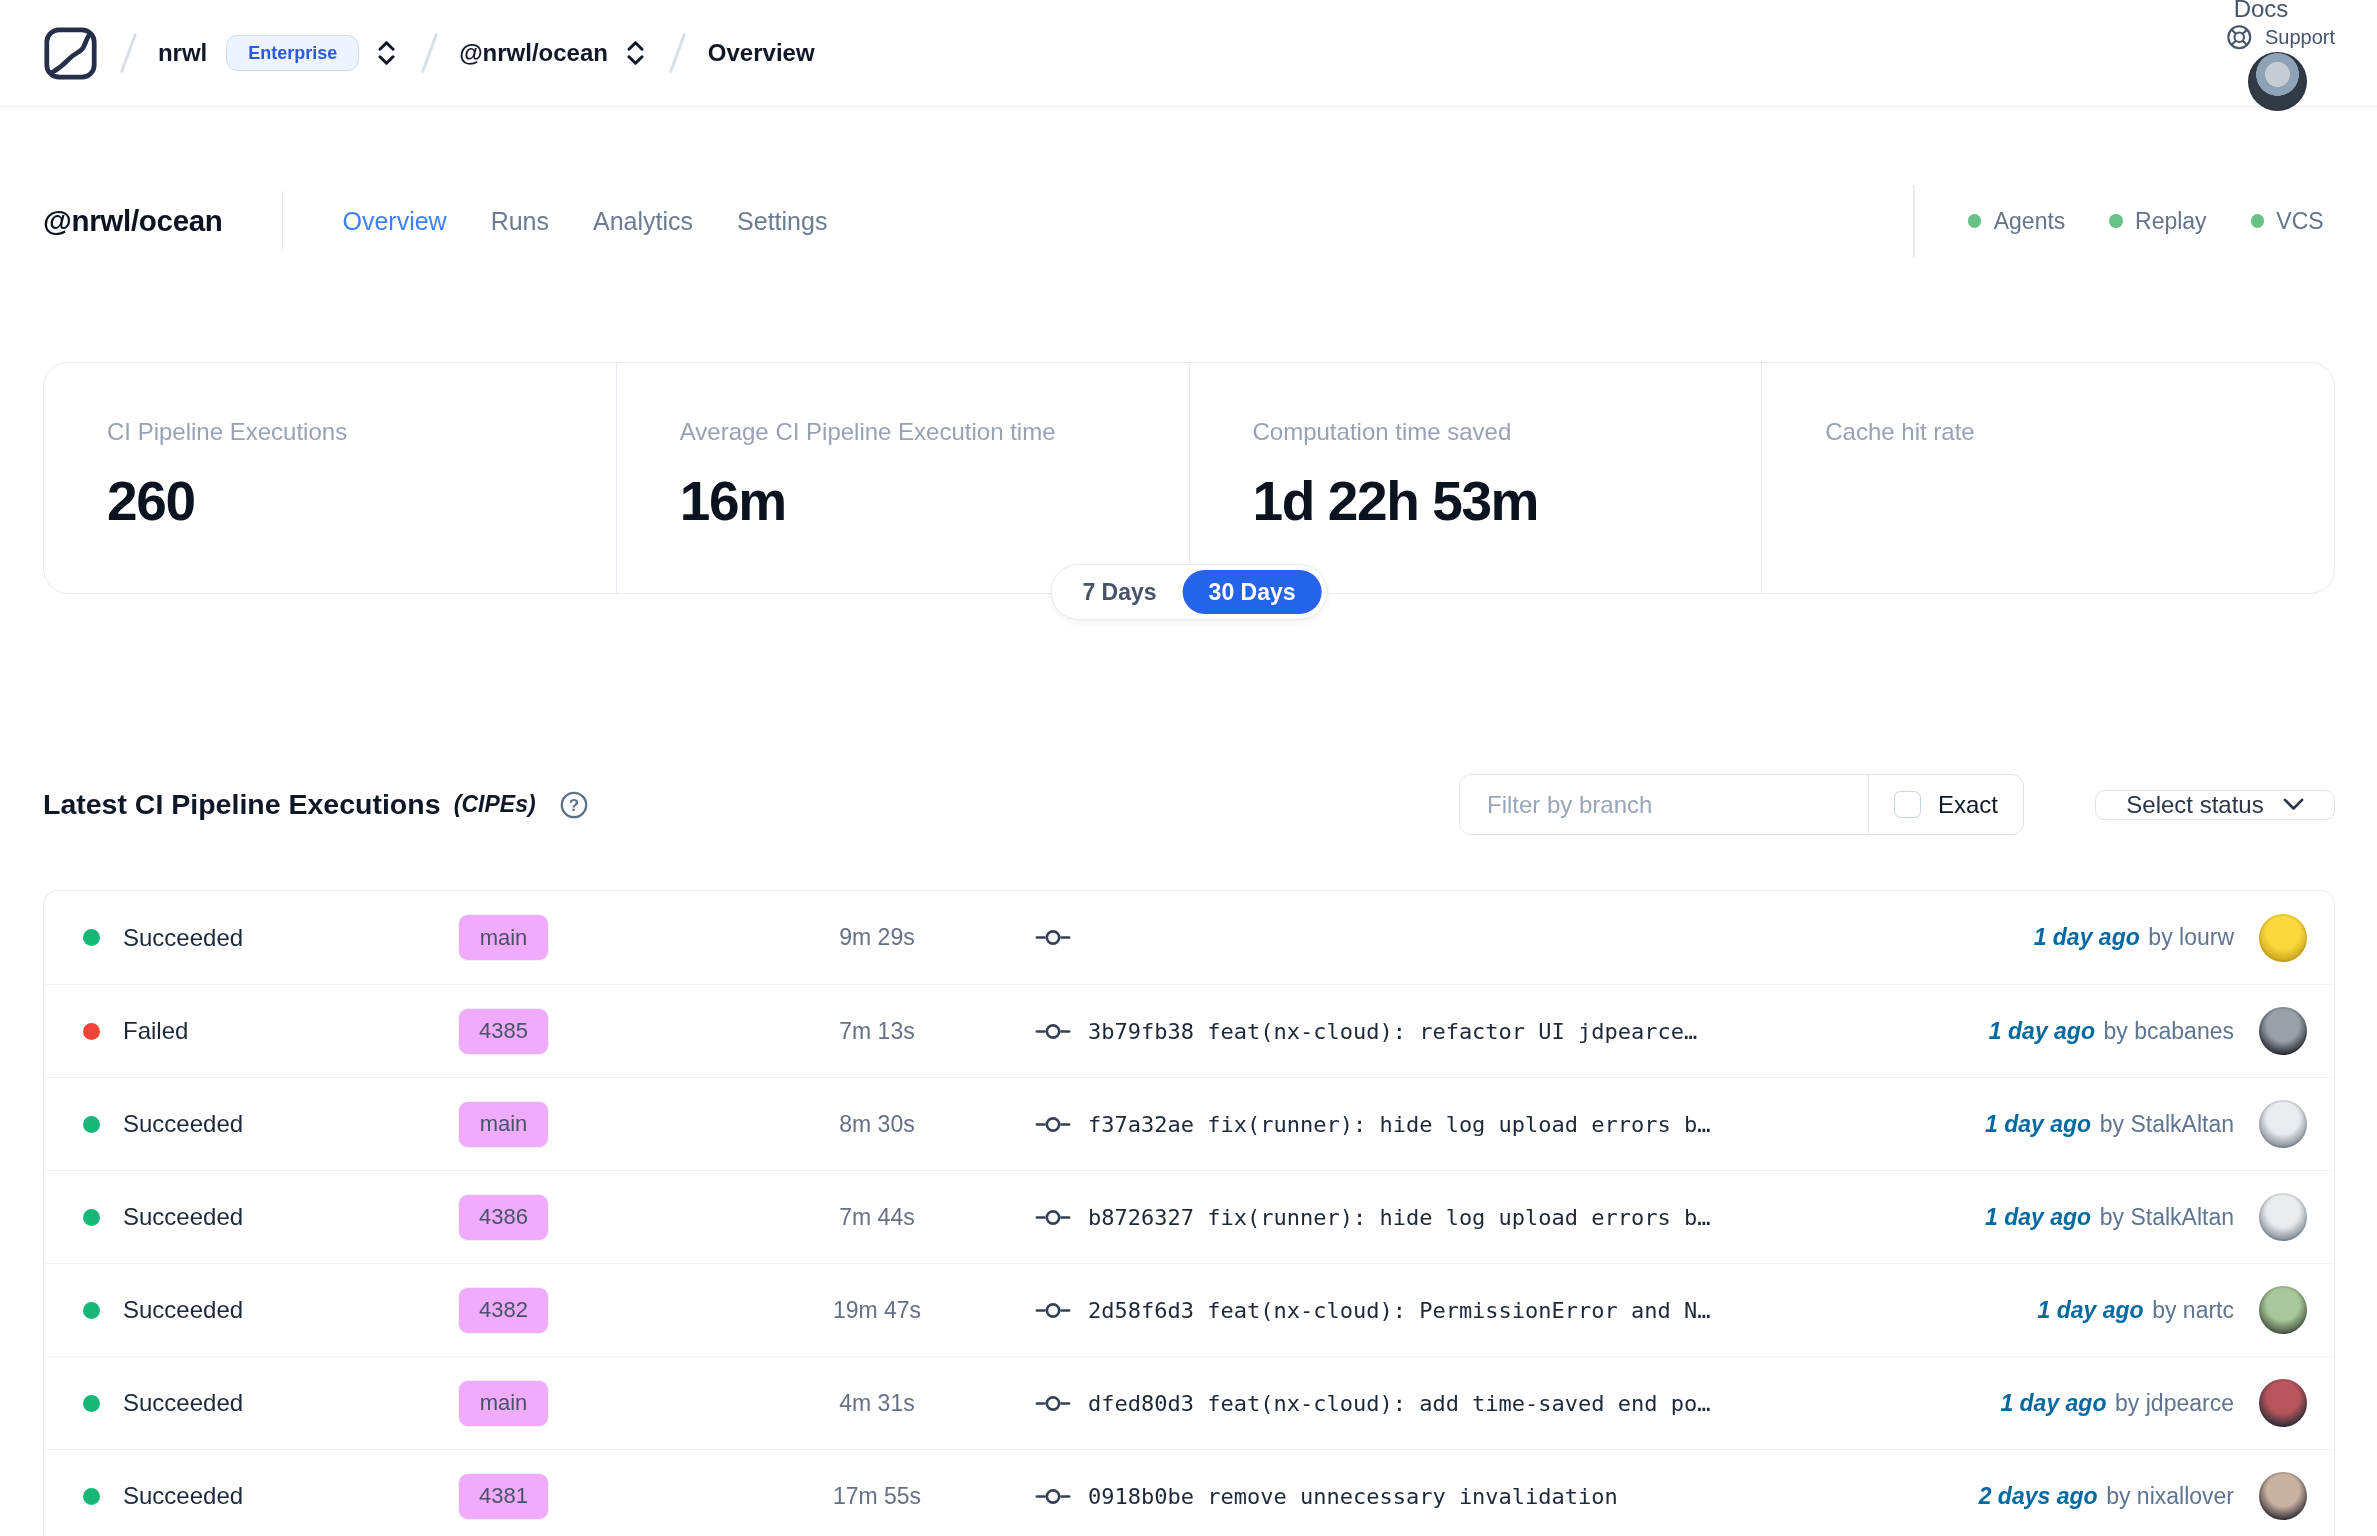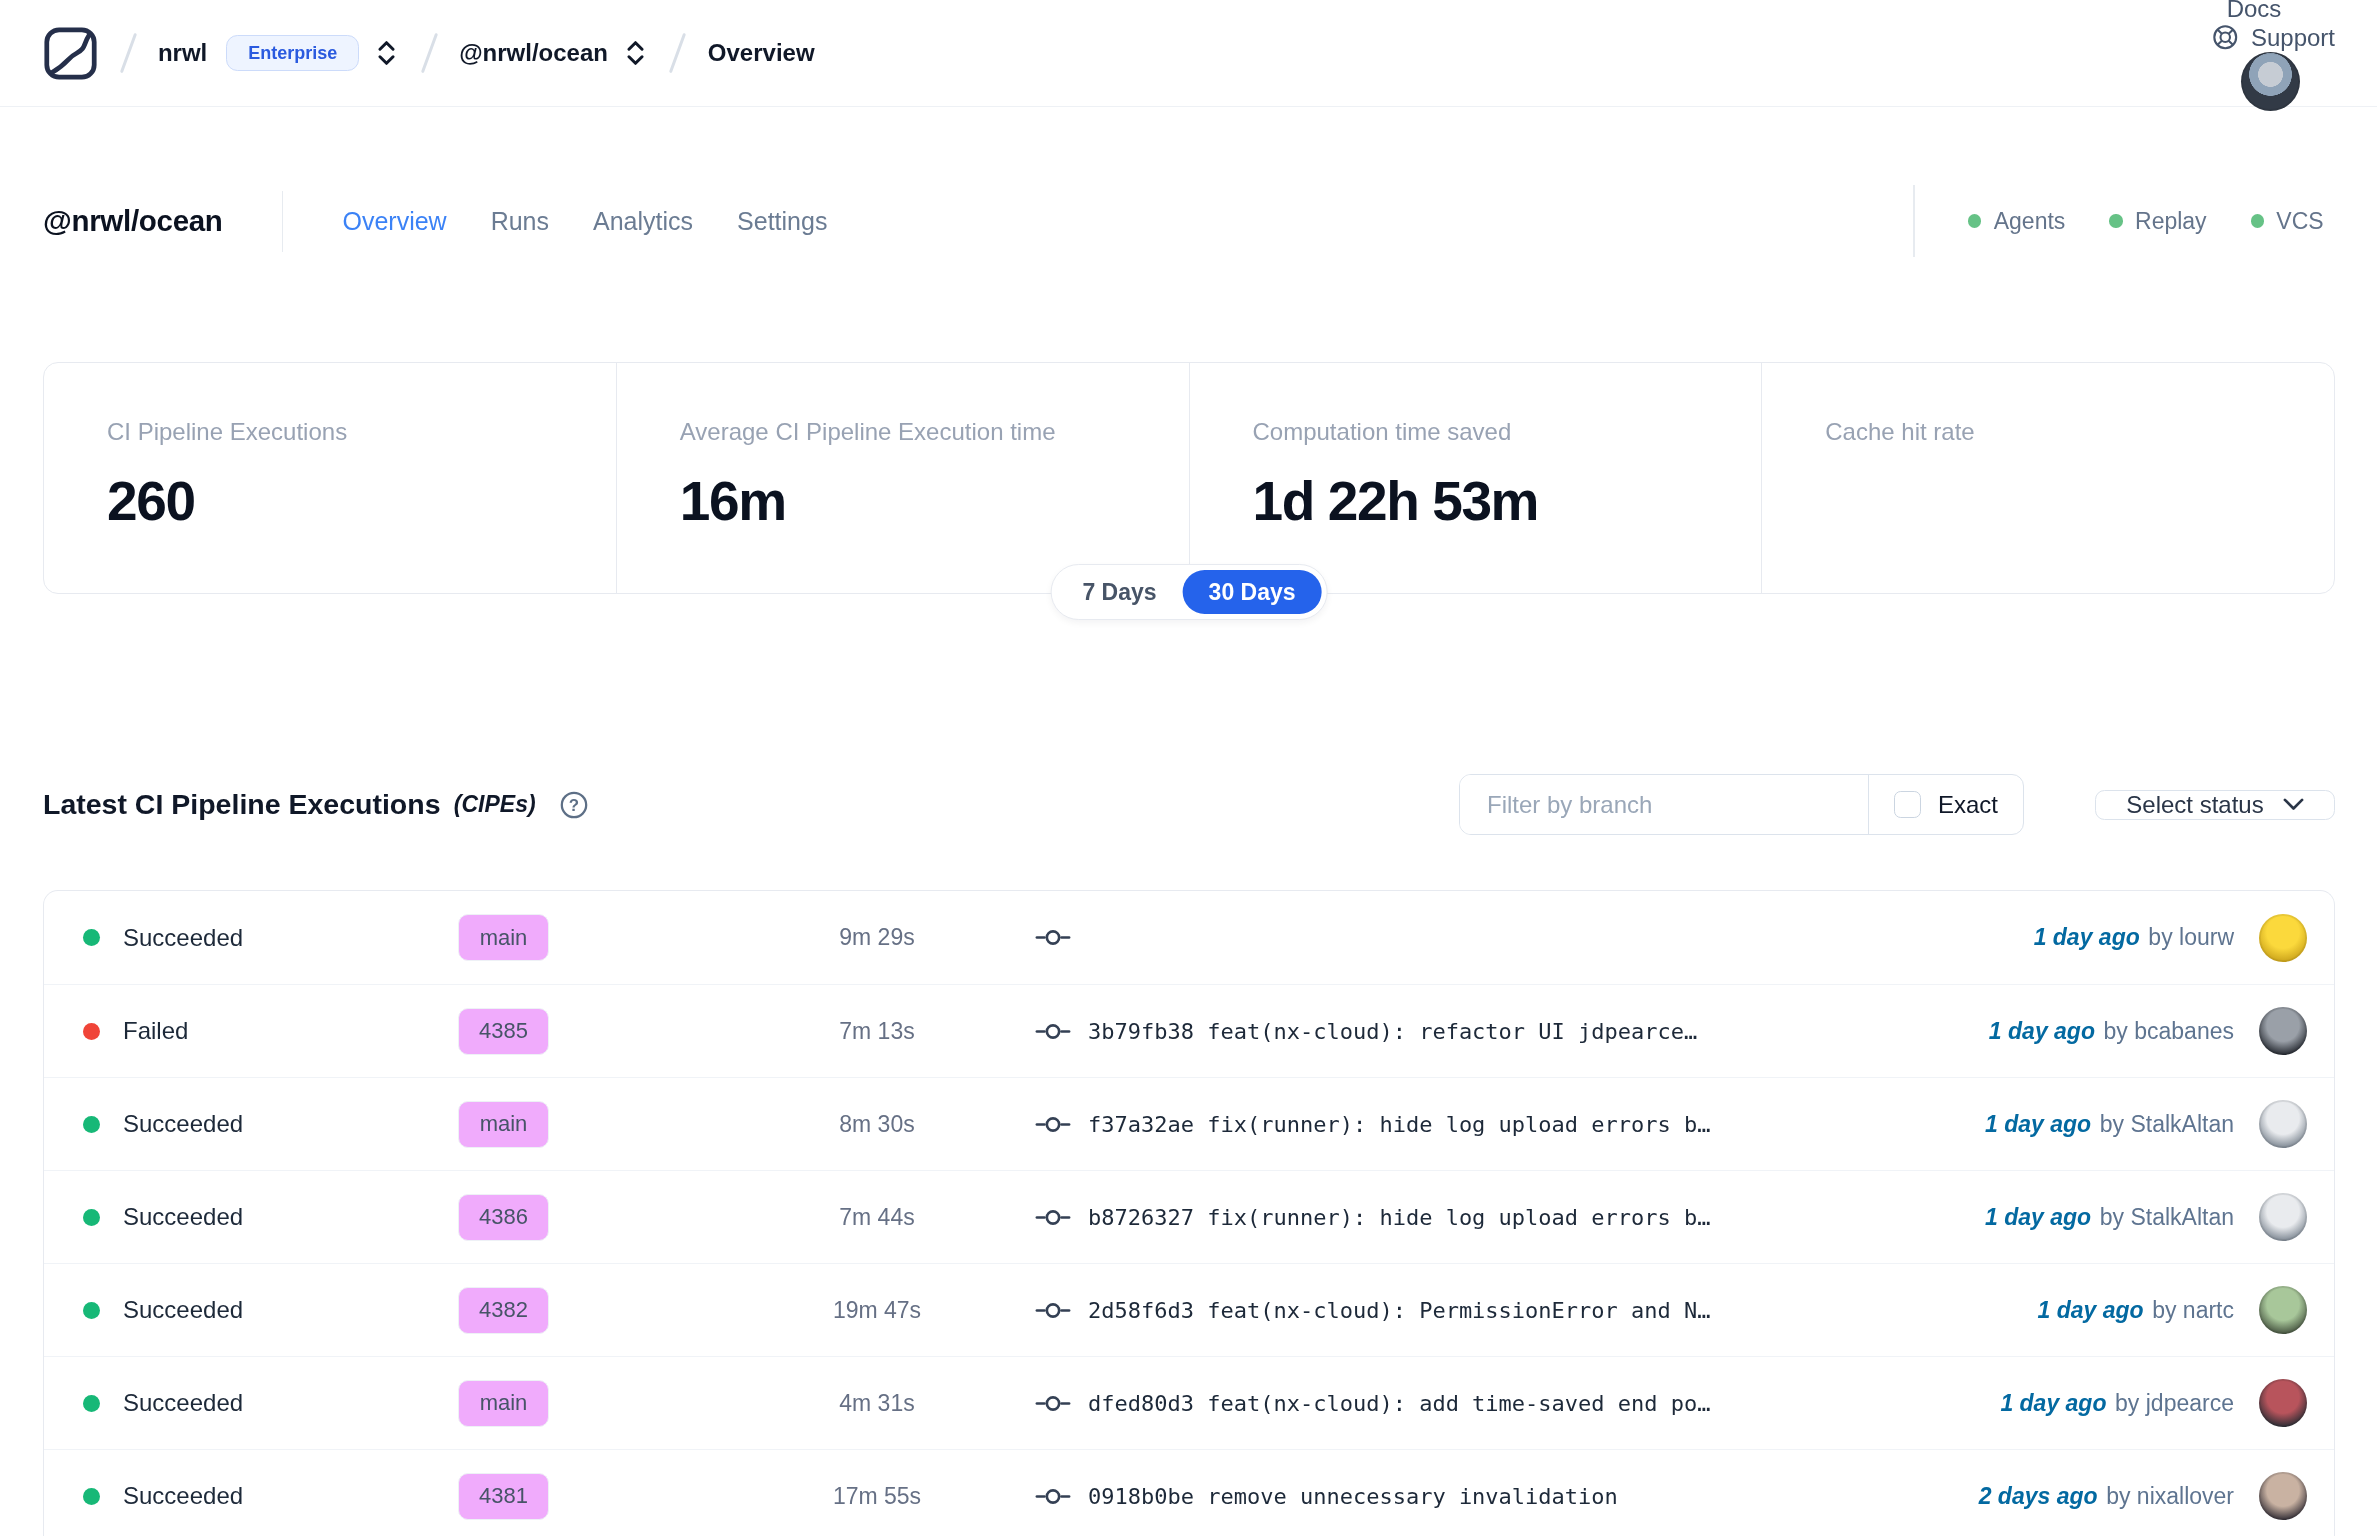--- a/index.html
+++ b/index.html
@@ -11,40 +11,40 @@
   .logo { width:55px; height:55px; flex:0 0 auto; }
   .slash { display:inline-block; width:2.9px; height:42px; background:#d9dfe7; transform:rotate(20deg);
            border-radius:1.9px; margin:0 28.5px; }
   .crumb { font-size:24px; font-weight:600; color:#101828; white-space:nowrap; }
   .ent-badge { display:inline-block; margin-left:19px; background:#eef4ff; border:1.9px solid #ccdbfa;
                color:#2a5adf; font-size:18px; font-weight:600; padding:6.7px 21px; border-radius:11.4px; }
   .updown { margin-left:15px; display:inline-flex; align-items:center; }
   .hdr-right { margin-left:auto; display:flex; align-items:center;flex-direction:column; }
   .hdr-link { font-size:24px; font-weight:500; color:#45546b; }
   .hdr-link + .hdr-icon-link { margin-left:38px; }
-  .hdr-icon-link { display:flex; align-items:center; gap:11.4px; font-size:24px; font-weight:500; color:#45546b; }
+  .hdr-icon-link { display:flex; align-items:center; gap:11.4px; font-size:20px; font-weight:500; color:#45546b; }
   .hdr-avatar { width:59px; height:59px; border-radius:50%; margin-left:32px;
                 background:radial-gradient(circle at 50% 38%, #c6ccd4 0 26%, #8fa3b8 27% 45%, #323a46 46%);
                 box-shadow:inset 0 0 0 1.9px rgba(0,0,0,.08); }
 
   
   .ws-bar { display:flex; align-items:center; height:76px; margin:76px 43px 0; }
   .ws-title { font-size:29.5px; font-weight:700; letter-spacing:-0.3px; color:#0b1220; }
   .ws-divider { width:1.9px; height:61px; background:#e7ebf0; margin:0 59px; }
   .tabs { display:flex; align-items:center; gap:44px; }
   .tab { font-size:25px; color:#6b7c93; cursor:pointer; }
   .tab.active { color:#3b82f6; }
   .int-divider { width:1.9px; height:72px; background:#e7ebf0; margin-left:auto; margin-right:53px; }
   .integrations { display:flex; align-items:center; gap:44px; margin-right:11.4px; }
   .chip { display:flex; align-items:center; gap:12.4px; font-size:23px; color:#64748b; }
   .chip-dot { width:13.3px; height:13.3px; border-radius:50%; background:#66c286; }
 
   
   .stats { position:relative; margin:103px 43px 0; height:232px; border:1.9px solid #e7eaf0;
-           border-radius:15px; display:flex; background:#fff; }
+           border-radius:25px; display:flex; background:#fff; }
   .stat-card { flex:1; padding:55px 19px 0 63px; }
   .stat-card + .stat-card { border-left:1.9px solid #e7eaf0; }
   .stat-label { font-size:24px; font-weight:500; color:#98a2b3; }
   .stat-value { margin-top:23px; font-size:55px; font-weight:700; color:#0b1220;
                 letter-spacing:-1.4px; display:flex; align-items:baseline; gap:13.3px; }
   .stat-unit { font-size:27px; font-weight:400; color:#98a2b3; letter-spacing:0; }
   .range-toggle { position:absolute; left:50%; bottom:-27px; transform:translateX(-50%);
                   background:#fff; border:1.9px solid #e7eaf0; border-radius:950px; display:flex;
                   padding:4.8px; box-shadow:0 2.9px 7.6px rgba(16,24,40,.05); }
   .range-btn { font-family:"Liberation Sans",sans-serif; font-size:23px; font-weight:600; color:#475467;

